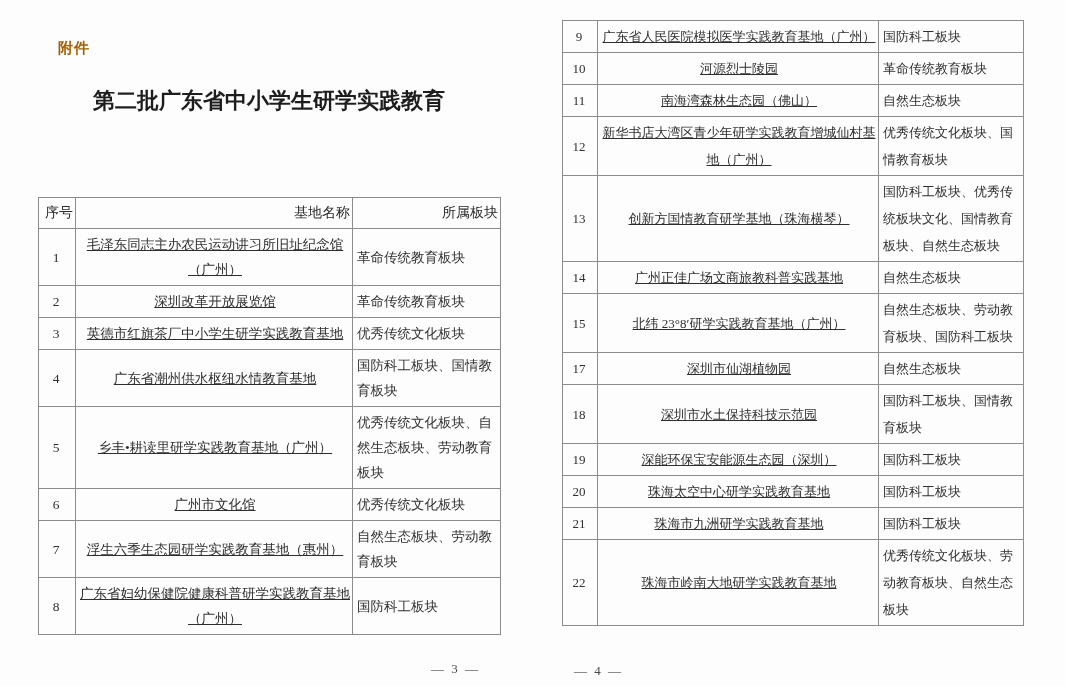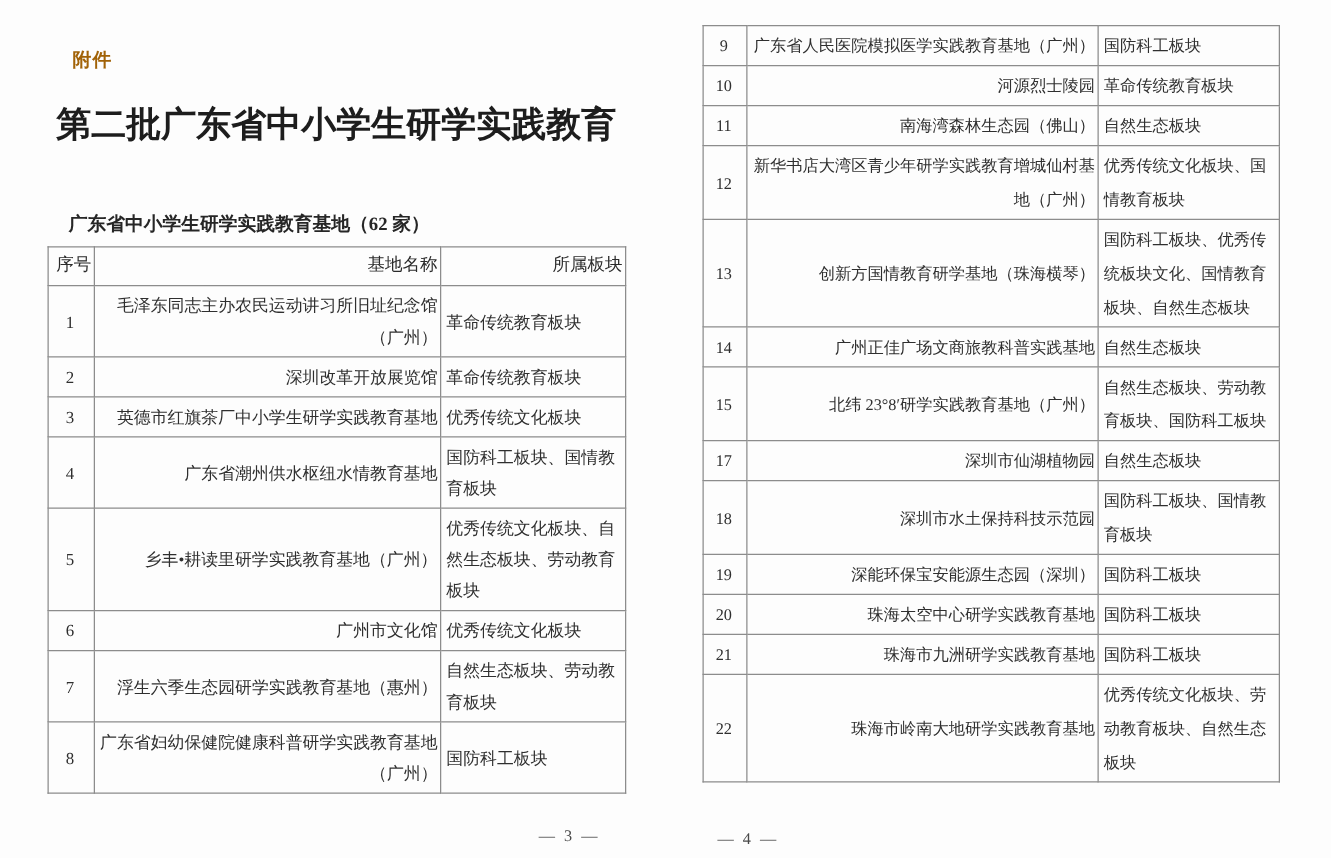--- a/index.html
+++ b/index.html
@@ -12,56 +12,55 @@
     color:#2f2f2f;
   }
   .sheet { position:absolute; inset:0; }
 
   .attachment {
     position:absolute; left:58px; top:39px;
     font-size:15px; font-weight:bold; color:#a16207; letter-spacing:1px;
   }
   .doc-title {
     position:absolute; left:38px; top:84px; width:462px;
-    text-align:center; font-size:28px; font-weight:bold;
+    text-align:center; font-size:22px; font-weight:bold;
     line-height:33px; color:#1d1d1d;
   }
   .subtitle {
     position:absolute; left:55px; top:170px;
     font-size:15px; font-weight:bold; color:#262626;
   }
 
   table { position:absolute; border-collapse:collapse; table-layout:fixed; }
   td,th { border:1px solid #8c8c8c; vertical-align:middle; overflow:hidden; }
 
   .t-left { left:38px; top:197px; width:462px; font-size:13.5px; line-height:25px; }
   .t-left th { font-weight:normal; text-align:right; padding:2px; line-height:26px; color:#2a2a2a; font-size:14px; }
   .t-left td { padding:3px 2px 3px 4px; }
 
   .t-right { left:562px; top:20px; width:461px; font-size:13px; line-height:27px; }
   .t-right td { padding:2px 2px 2px 4px; }
 
   .c-no  { text-align:center; padding-left:0 !important; }
-  .c-name{ text-align:right; }
+  .c-name{ text-align:center;text-decoration:underline; }
   .c-cat { text-align:left;margin-left:12px; }
 
   .pageno { position:absolute; font-size:13px; color:#4a4a4a; letter-spacing:2px; }
   .pn3 { left:431px; top:661px; }
   .pn4 { left:574px; top:663px; }
 </style>
 </head>
 <body>
 
 <div class="sheet">
 
   <div class="attachment">附件</div>
 
   <h1 class="doc-title"><span>第二批广东省中小学生研学实践教育</span><br></h1>
 
-  <div class="subtitle">广东省中小学生研学实践教育基地（62 家）</div>
 
   <table class="t-left">
     <colgroup>
         <col style="width:37px">
         <col style="width:277px">
         <col style="width:148px">
       </colgroup>
     <thead>
       <tr>
         <th>序号</th>

